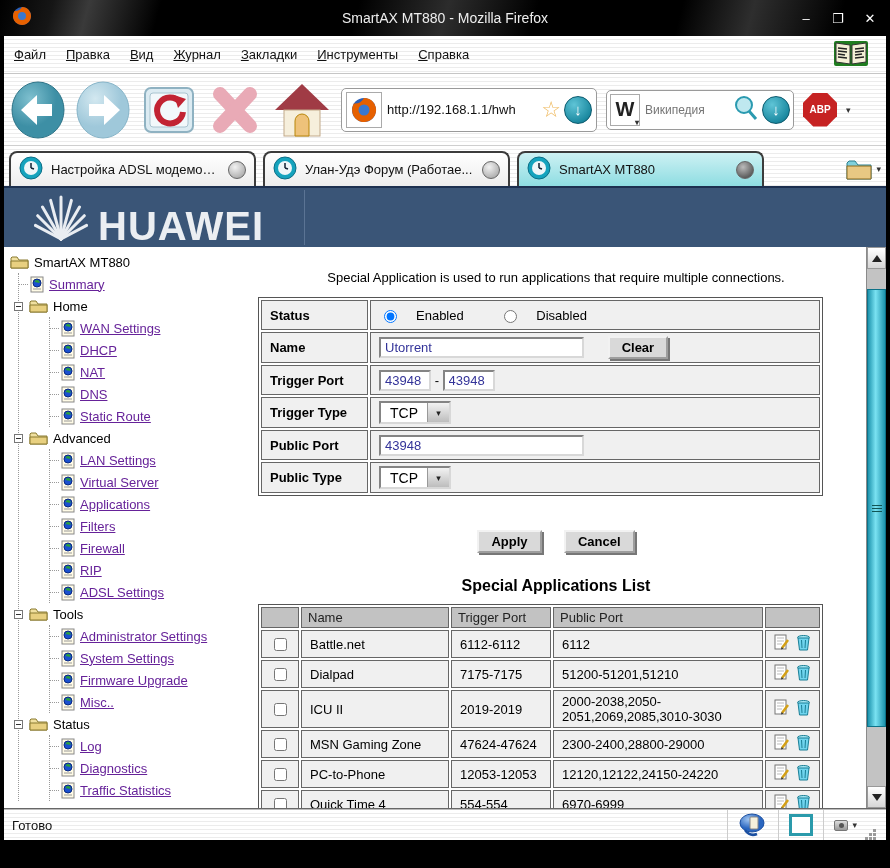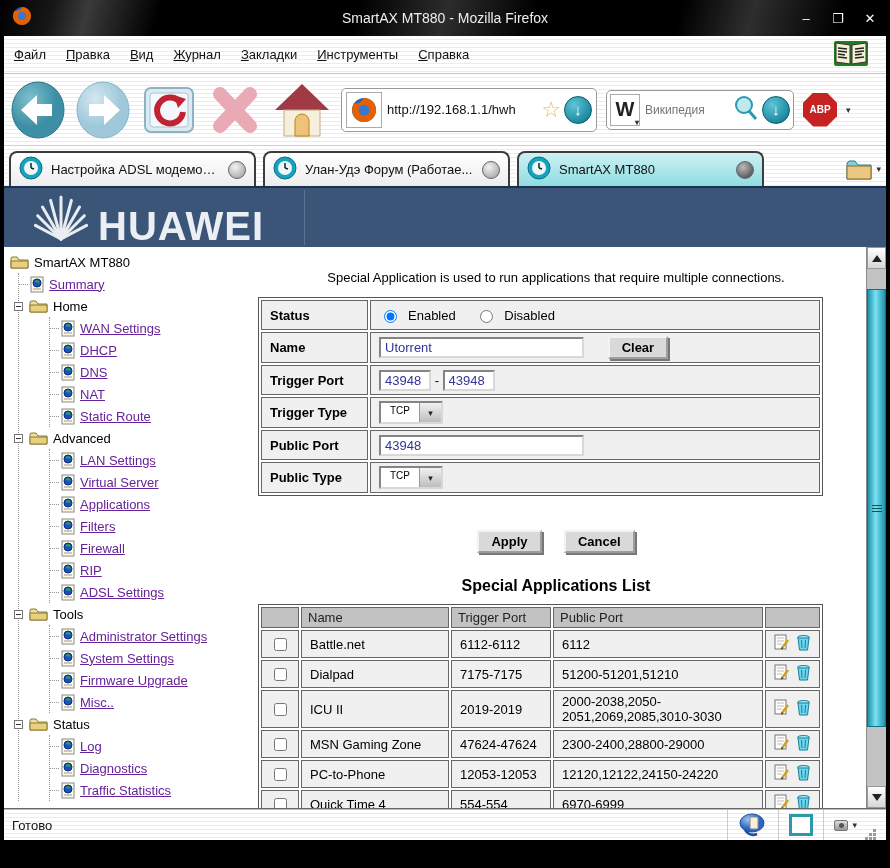--- a/index.html
+++ b/index.html
@@ -70,23 +70,23 @@
   
   table.grid{border-collapse:separate;border-spacing:2px;background:#fff;border:1px solid #555;width:565px;}
   table.grid td,table.grid th{border:1px solid #666;background:#f0f0f0;font-size:13px;padding:3px 8px;text-align:left;}
   td.flabel{font-weight:bold;width:107px;}
   .form-row td{height:30px;}
   input.txt{border:2px inset #d8d8d8;font-size:13px;color:#333399;height:21px;padding:1px 4px;}
   .w200{width:205px;} .w52{width:52px;}
   .btn3d{background:#d9d9d9;border:2px outset #f2f2f2;box-shadow:2px 2px 0 #777;font-weight:bold;font-size:13px;padding:2px 12px;cursor:default;}
   .clear-btn{margin-left:20px;}
   .sel{display:inline-flex;border:2px inset #d8d8d8;background:#fff;align-items:stretch;height:23px;}
-  .sel .val{padding:2px 9px;font-size:10px;border-radius:8px;}
+  .sel .val{padding:2px 9px;font-size:14px;border-radius:8px;}
   .sel .sbtn{width:22px;background:linear-gradient(#f2f2f2,#bdbdbd);border-left:1px solid #999;display:flex;align-items:center;justify-content:center;font-size:9px;color:#222;}
-  .radio-wrap{display:flex;align-items:center;gap:8px;font-size:13px;}
+  .radio-wrap{display:flex;align-items:center;gap:16px;font-size:13px;}
   .btnrow{text-align:center;margin-top:34px;}
   .btnrow .btn3d{margin:0 9px;}
   .list-title{margin-top:24px;text-align:center;color:#000000;font-size:16px;font-weight:bold;}
   table.list{margin-top:9px;}
   table.list th{background:#c2c2c2;font-weight:normal;color:#222;height:20px;padding:2px 6px;}
   table.list td{height:27px;}
   .col-check{width:20px;} .col-name{width:148px;} .col-trig{width:100px;} .col-act{width:54px;}
   .acticons{display:flex;gap:6px;align-items:center;}
   
   .scrollcol{width:20px;flex:0 0 20px;background:#c3c3c3;border-left:1px solid #8a8a8a;position:relative;}
@@ -362,33 +362,33 @@
               <div class="trow">
                 <span class="stub"></span>
                 <span class="ticon">
                   <svg width="14" height="17">
                     <rect x="1" y="1" width="12" height="15" fill="#fffbe6" stroke="#888"></rect>
                     <circle cx="7" cy="7" r="4" fill="#1a4fd0" stroke="#0a2a80"></circle>
                     <path d="M4.5 6 a2.5 2.5 0 0 1 5 1" fill="#2aa03a"></path>
                     <line x1="3" y1="13" x2="11" y2="13" stroke="#999"></line>
                   </svg>
                 </span>
+                <a class="tlink">NAT</a>
+              </div>
+              <div class="trow">
+                <span class="stub"></span>
+                <span class="ticon">
+                  <svg width="14" height="17">
+                    <rect x="1" y="1" width="12" height="15" fill="#fffbe6" stroke="#888"></rect>
+                    <circle cx="7" cy="7" r="4" fill="#1a4fd0" stroke="#0a2a80"></circle>
+                    <path d="M4.5 6 a2.5 2.5 0 0 1 5 1" fill="#2aa03a"></path>
+                    <line x1="3" y1="13" x2="11" y2="13" stroke="#999"></line>
+                  </svg>
+                </span>
                 <a class="tlink">DNS</a>
-              </div>
-              <div class="trow">
-                <span class="stub"></span>
-                <span class="ticon">
-                  <svg width="14" height="17">
-                    <rect x="1" y="1" width="12" height="15" fill="#fffbe6" stroke="#888"></rect>
-                    <circle cx="7" cy="7" r="4" fill="#1a4fd0" stroke="#0a2a80"></circle>
-                    <path d="M4.5 6 a2.5 2.5 0 0 1 5 1" fill="#2aa03a"></path>
-                    <line x1="3" y1="13" x2="11" y2="13" stroke="#999"></line>
-                  </svg>
-                </span>
-                <a class="tlink">NAT</a>
               </div>
               <div class="trow">
                 <span class="stub"></span>
                 <span class="ticon">
                   <svg width="14" height="17">
                     <rect x="1" y="1" width="12" height="15" fill="#fffbe6" stroke="#888"></rect>
                     <circle cx="7" cy="7" r="4" fill="#1a4fd0" stroke="#0a2a80"></circle>
                     <path d="M4.5 6 a2.5 2.5 0 0 1 5 1" fill="#2aa03a"></path>
                     <line x1="3" y1="13" x2="11" y2="13" stroke="#999"></line>
                   </svg>

